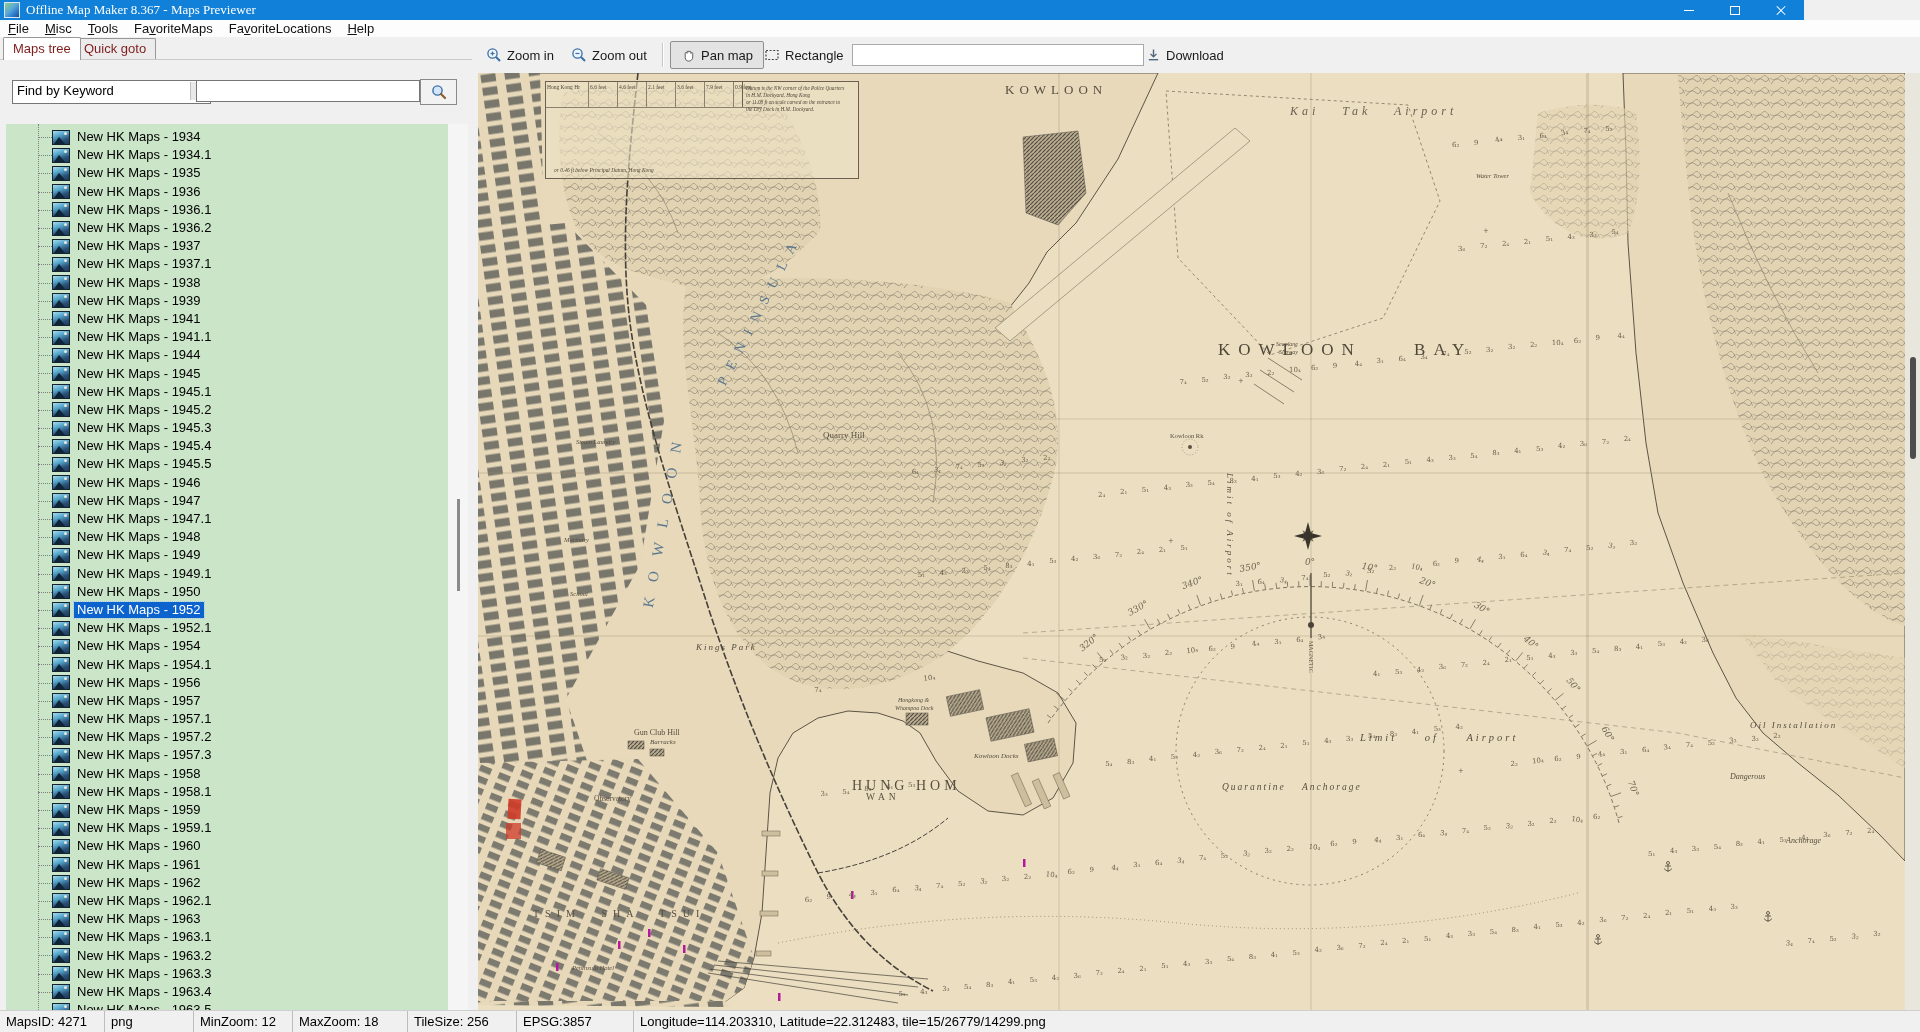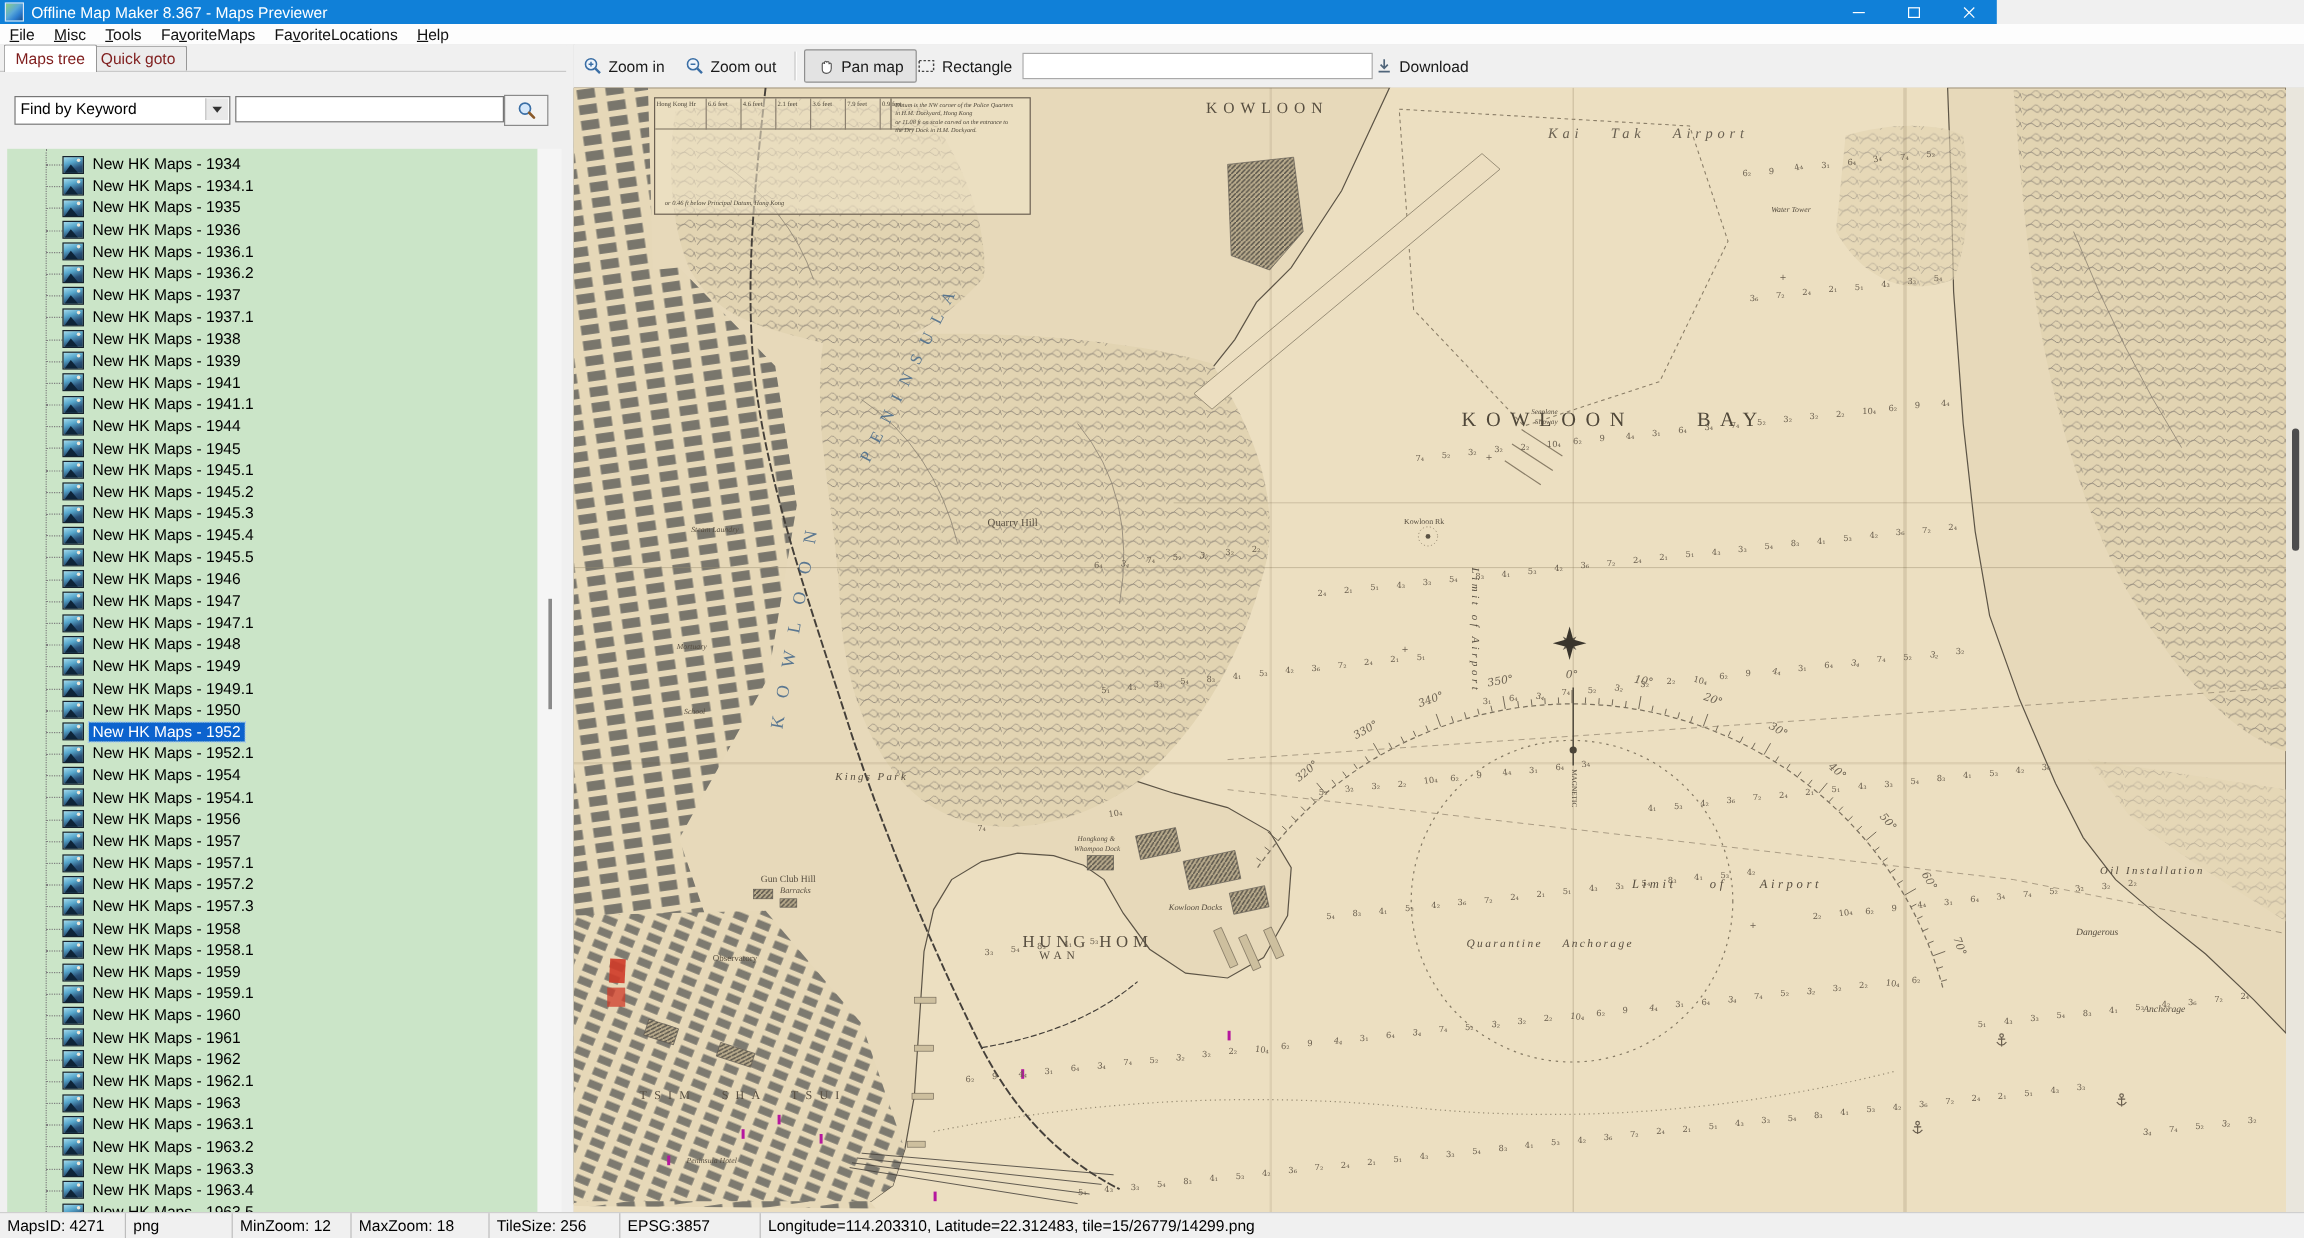--- a/index.html
+++ b/index.html
@@ -1,21 +1,21 @@
 <!DOCTYPE html>
 <html><head>
 <meta charset="utf-8">
 <style>
   html,body{margin:0;padding:0;width:1920px;height:1032px;overflow:hidden;
     font-family:"Liberation Sans",sans-serif;background:#f0f0f0;}
   #app{position:relative;width:1920px;height:1032px;}
 
   
-  .titlebar{position:absolute;left:0;top:0;width:1664px;height:20px;background:#1080d8;
-    display:flex;align-items:center;color:#fff;font-size:13px;}
+  .titlebar{position:absolute;left:0;top:0;width:1804px;height:20px;background:#1080d8;
+    display:flex;align-items:center;color:#fff;font-size:13px;font-family:Liberation Serif, serif;}
   .appicon{width:14px;height:14px;margin:0 6px 0 4px;border:1px solid #d8e6f4;flex:none;
     background:linear-gradient(135deg,#8ecf84 0%,#5aa9d8 45%,#2e7fd0 70%,#1b4f8a 100%);}
   .tbtitle{flex:1;white-space:nowrap;}
   .wbtn{width:46px;height:20px;display:flex;align-items:center;justify-content:center;flex:none;position:relative;}
   .wmin::before{content:"";width:10px;height:1px;background:#fff;}
   .wmax::before{content:"";width:8px;height:7px;border:1px solid #fff;}
   .wclose::before,.wclose::after{content:"";position:absolute;width:12px;height:1px;background:#fff;}
   .wclose::before{transform:rotate(45deg);} .wclose::after{transform:rotate(-45deg);}
 
   
@@ -24,21 +24,21 @@
   .mitem{padding:0 8px;height:17px;line-height:17px;white-space:nowrap;}
 
   
   .sidebar{position:absolute;left:0;top:37px;width:472px;height:973px;background:#f0f0f0;}
   .tab{position:absolute;top:1px;height:20px;padding:0 9px;line-height:19px;font-size:13px;
     background:#ececec;border:1px solid #979797;border-bottom:none;border-radius:2px 2px 0 0;color:#7f1d1d;}
   .tab.active{top:0;height:22px;line-height:21px;background:#fff;z-index:3;}
   .sidebody{position:absolute;left:0;top:22px;width:472px;height:951px;background:#f0f0f0;
     border-top:1px solid #c9c9c9;}
   .combo{position:absolute;left:12px;top:20px;width:178px;height:22px;background:#fff;
-    border:1px solid #767676;font-size:13px;line-height:20px;}
+    border:1px solid #767676;font-size:13px;line-height:20px;padding-left:19px;}
   .combo .cval{position:absolute;left:4px;top:0;}
   .combo .carrow{position:absolute;right:1px;top:1px;width:18px;height:18px;background:#e9e9e9;
     border-left:1px solid #c2c2c2;display:flex;align-items:center;justify-content:center;}
   .carrow::before{content:"";border-left:4px solid transparent;border-right:4px solid transparent;
     border-top:5px solid #333;}
   .sinput{position:absolute;left:196px;top:20px;width:216px;height:20px;border:1px solid #767676;
     background:#fff;font-size:13px;padding:0 3px;outline:none;}
   .sbtn{position:absolute;left:420px;top:19px;width:35px;height:24px;background:#f2f2f2;
     border:1px solid #8a8a8a;display:flex;align-items:center;justify-content:center;}
 

